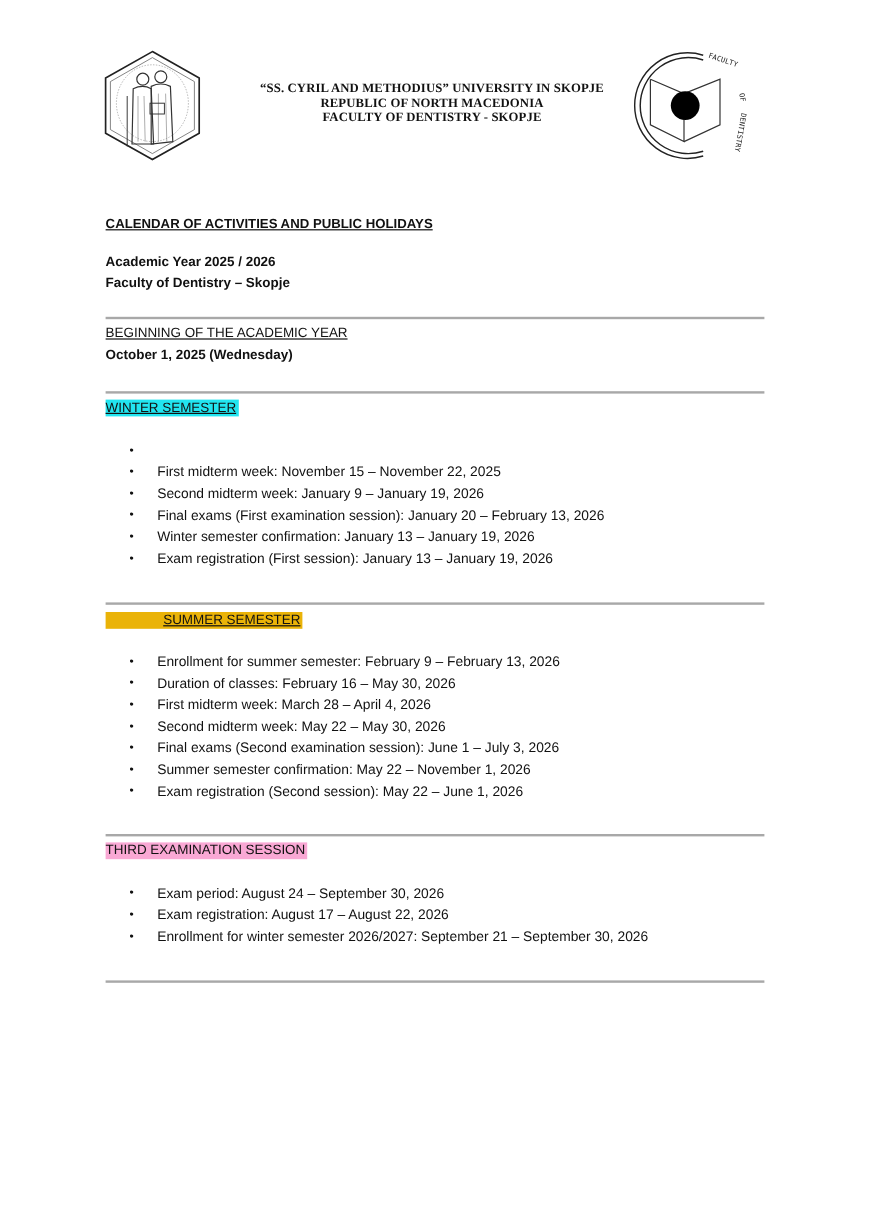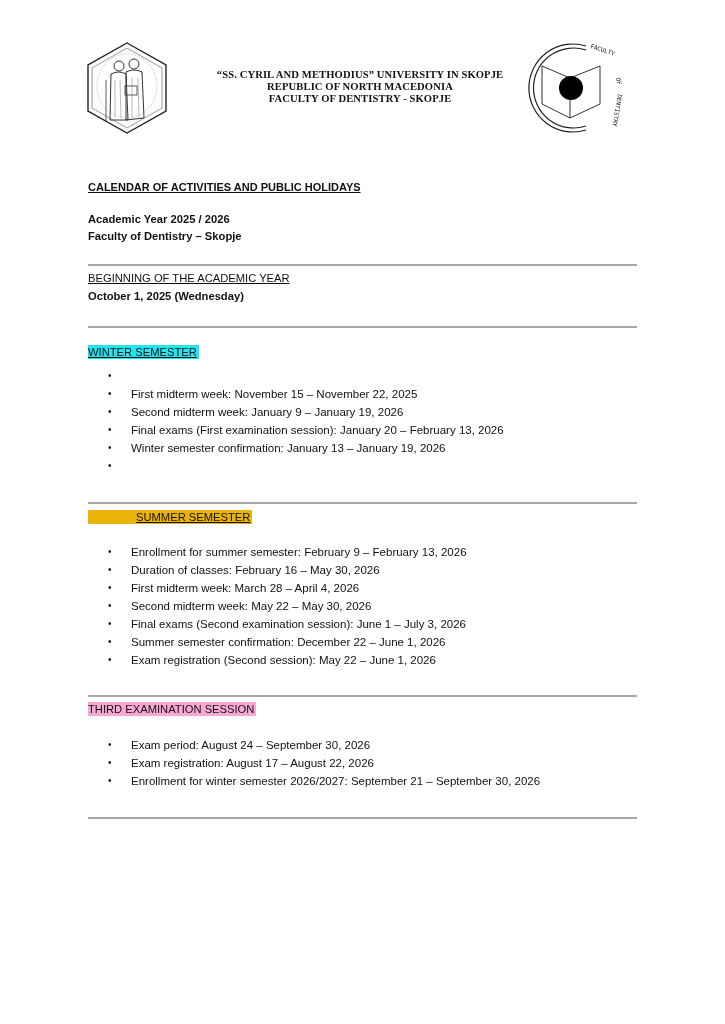--- a/index.html
+++ b/index.html
@@ -73,44 +73,44 @@
     <div class="sub1">Academic Year 2025 / 2026</div>
     <div class="sub2">Faculty of Dentistry – Skopje</div>
 
     <div class="rule" style="top:264px;"></div>
 
     <div class="sec-head ul" style="top:272px;">BEGINNING OF THE ACADEMIC YEAR</div>
     <div class="date-line">October 1, 2025 (Wednesday)</div>
 
     <div class="rule" style="top:326px;"></div>
 
-    <div class="sec-head ul" style="top:346px;">
+    <div class="sec-head ul" style="top:334px;">
       <span class="hl" style="background:#22e5f0;">WINTER SEMESTER</span>
     </div>
     <ul class="items" style="top:367px;">
       <li><span class="bullet">•</span></li>
       <li><span class="bullet">•</span><span>First midterm week: November 15 – November 22, 2025</span></li>
       <li><span class="bullet">•</span><span>Second midterm week: January 9 – January 19, 2026</span></li>
       <li><span class="bullet">•</span><span>Final exams (First examination session): January 20 – February 13, 2026</span></li>
       <li><span class="bullet">•</span><span>Winter semester confirmation: January 13 – January 19, 2026</span></li>
-      <li><span class="bullet">•</span></li>
+      <li><span class="bullet">•</span><span>Exam registration (First session): January 13 – January 19, 2026</span></li>
     </ul>
 
     <div class="rule" style="top:502px;"></div>
 
     <div class="sec-head ul" style="top:511px;">
       <span class="hl" style="background:#eab308;padding-left:48px;">SUMMER SEMESTER</span>
     </div>
     <ul class="items" style="top:543px;">
       <li><span class="bullet">•</span><span>Enrollment for summer semester: February 9 – February 13, 2026</span></li>
       <li><span class="bullet">•</span><span>Duration of classes: February 16 – May 30, 2026</span></li>
       <li><span class="bullet">•</span><span>First midterm week: March 28 – April 4, 2026</span></li>
       <li><span class="bullet">•</span><span>Second midterm week: May 22 – May 30, 2026</span></li>
       <li><span class="bullet">•</span><span>Final exams (Second examination session): June 1 – July 3, 2026</span></li>
-      <li><span class="bullet">•</span><span>Summer semester confirmation: December 22 – June 1, 2026</span></li>
+      <li><span class="bullet">•</span><span>Summer semester confirmation: May 22 – November 1, 2026</span></li>
       <li><span class="bullet">•</span><span>Exam registration (Second session): May 22 – June 1, 2026</span></li>
     </ul>
 
     <div class="rule" style="top:695px;"></div>
 
     <div class="sec-head" style="top:703px;">
       <span class="hl" style="background:#f9a8d4;">THIRD EXAMINATION SESSION</span>
     </div>
     <ul class="items" style="top:736px;">
       <li><span class="bullet">•</span><span>Exam period: August 24 – September 30, 2026</span></li>

